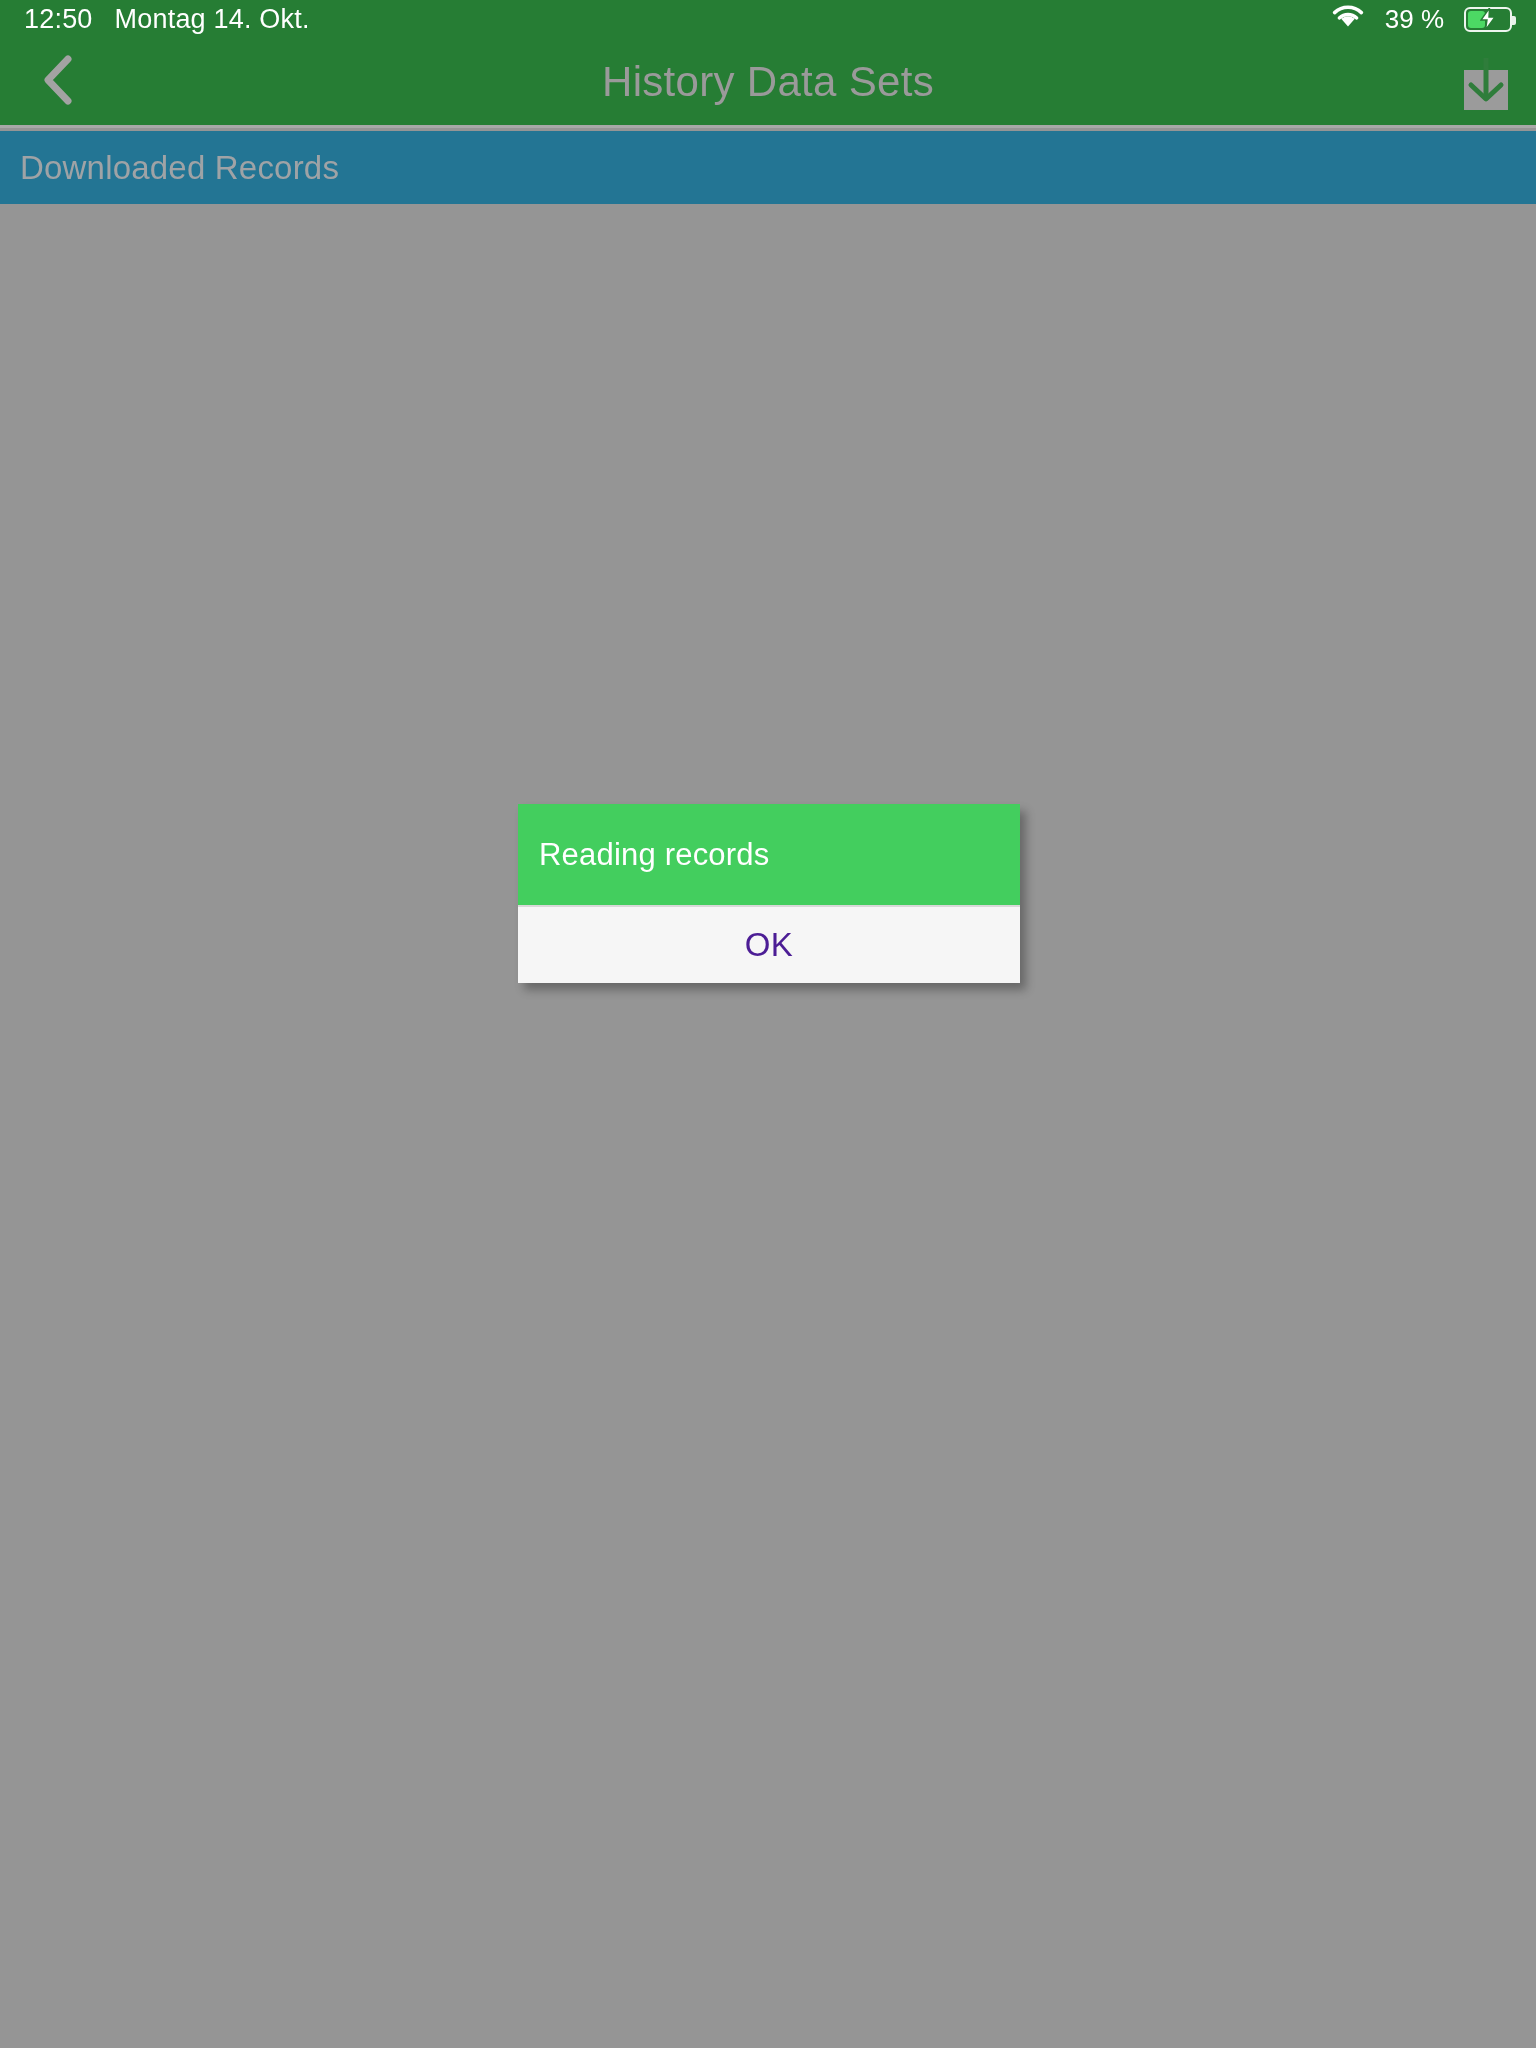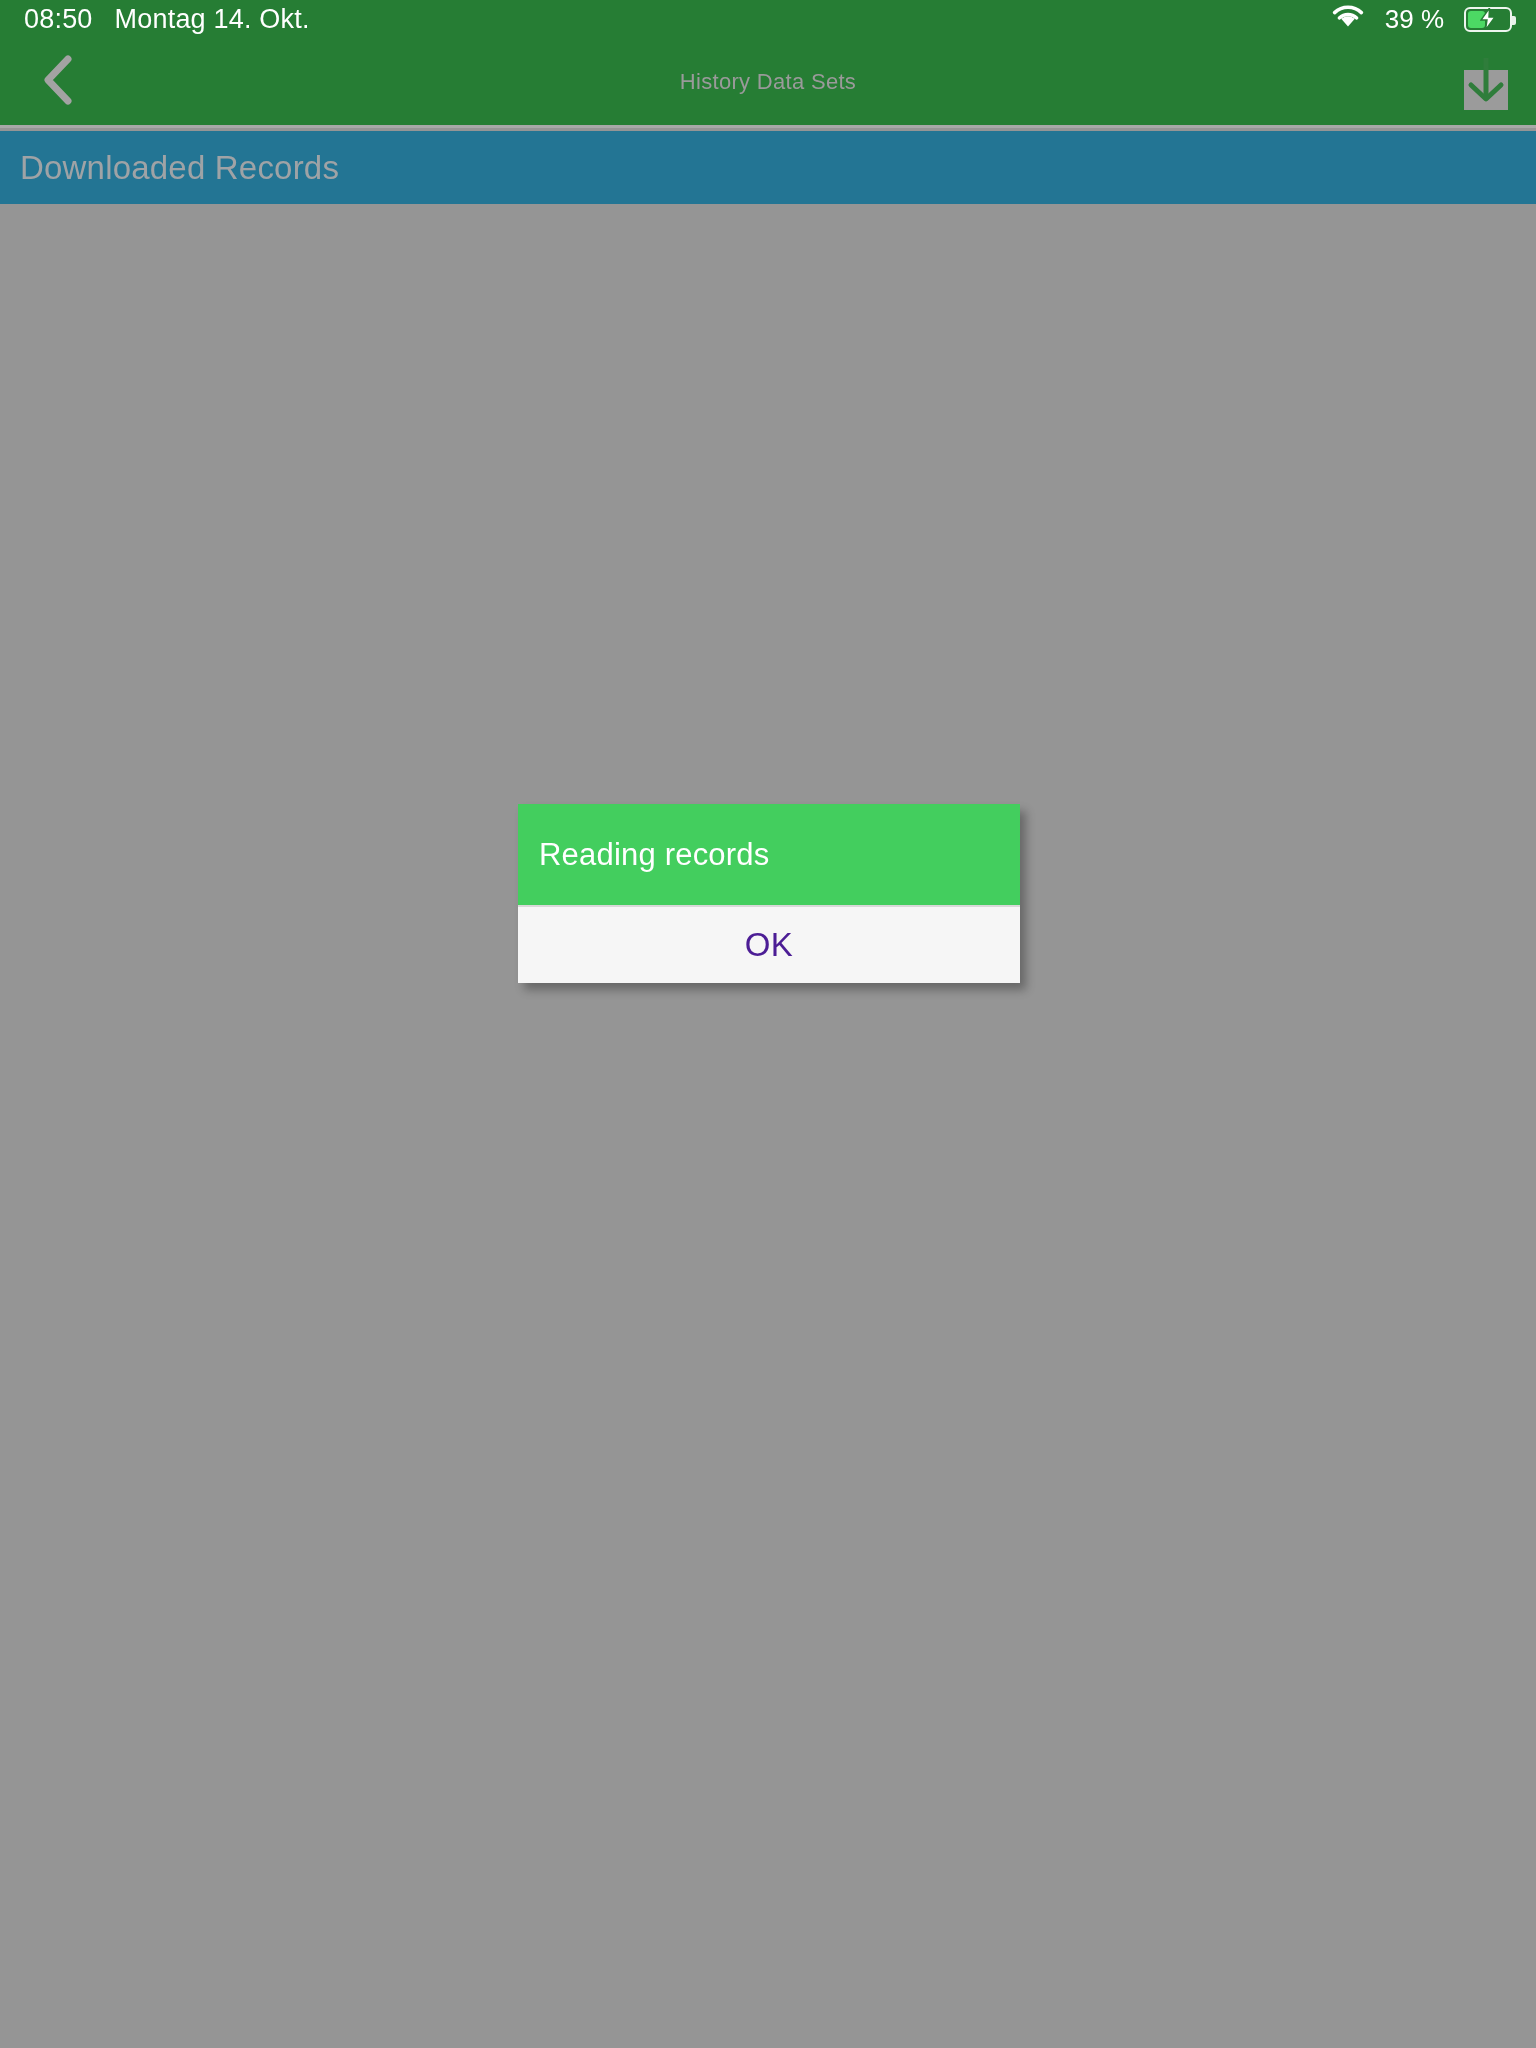--- a/index.html
+++ b/index.html
@@ -97,21 +97,21 @@
     width: 56px; height: 56px;
     display: flex;
     align-items: center;
     justify-content: center;
   }
   .nav-title {
     position: absolute;
     left: 0; right: 0; top: 50%;
     transform: translateY(-50%);
     text-align: center;
-    font-size: 22px;
+    font-size: 42px;
     color: #9a9a9a;
     letter-spacing: 0.3px;
   }
   .nav-download {
     position: absolute;
     right: 22px; top: 50%;
     transform: translateY(-50%);
     width: 56px; height: 56px;
   }
 
@@ -242,21 +242,21 @@
     text-align: center;
   }
 </style>
 </head>
 <body>
 
 <div class="screen">
 
   <div class="status-bar">
     <div class="status-left">
-      <span>08:50</span>
+      <span>12:50</span>
       <span>Montag 14. Okt.</span>
     </div>
     <div class="status-spacer"></div>
     <div class="status-right">
       <span class="wifi-icon">
         <svg width="34" height="25" viewBox="0 0 34 25">
           <path d="M17 23.5 L10.2 15.8 a10.4 10.4 0 0 1 13.6 0 Z" fill="#ffffff"></path>
           <path d="M3.6 9.6 a19.5 19.5 0 0 1 26.8 0" stroke="#ffffff" stroke-width="3.6" fill="none" stroke-linecap="round"></path>
           <path d="M8.3 14.9 a12.8 12.8 0 0 1 17.4 0" stroke="#ffffff" stroke-width="3.4" fill="none" stroke-linecap="round"></path>
         </svg>

